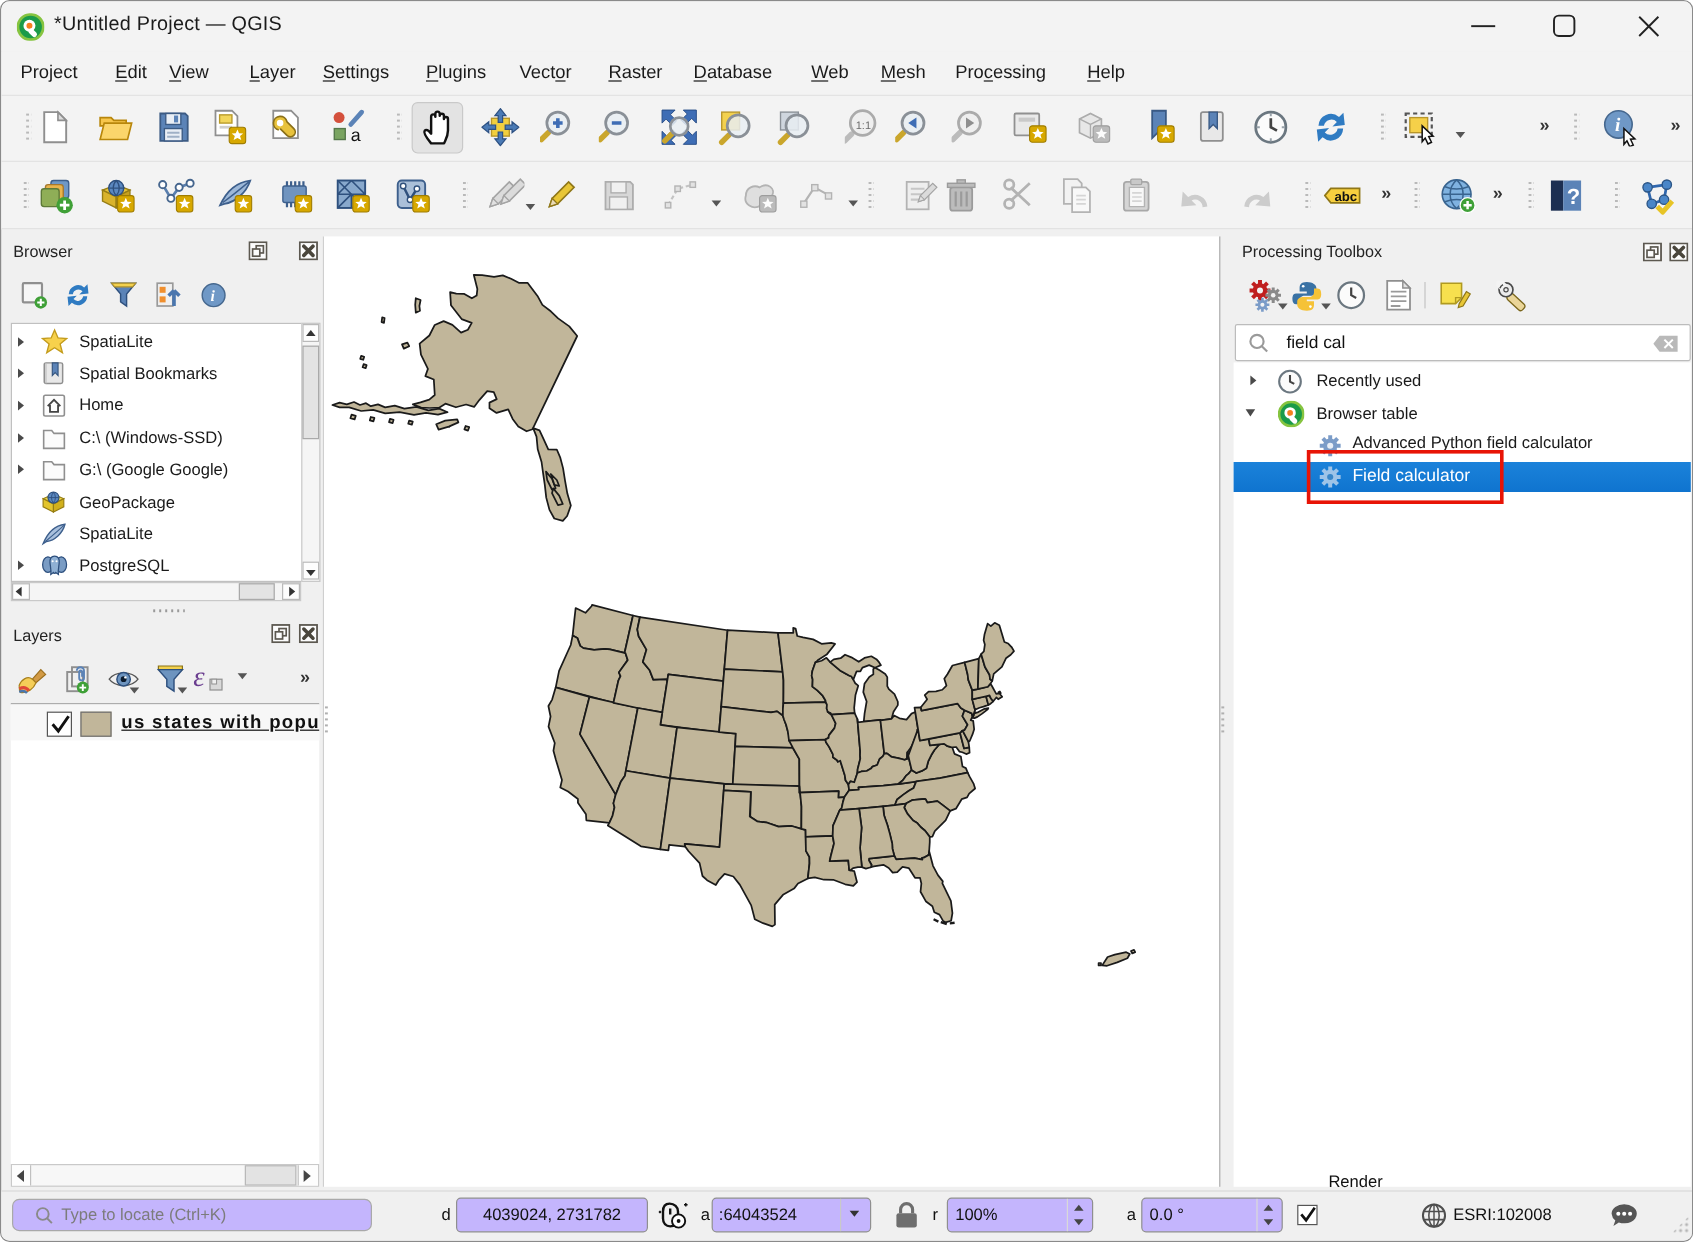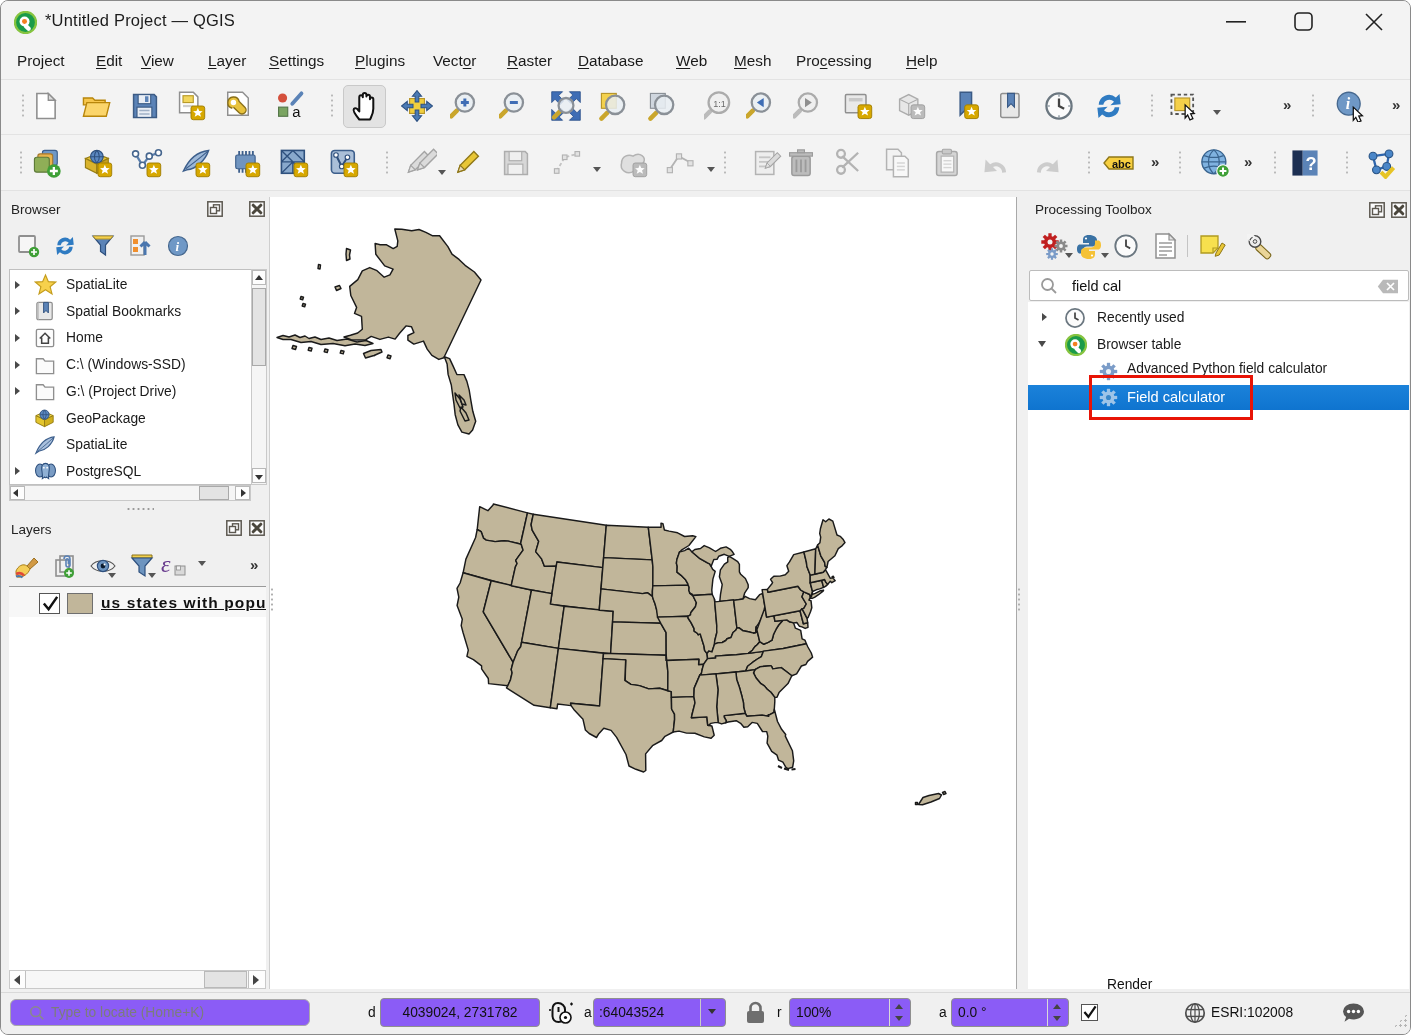--- a/index.html
+++ b/index.html
@@ -20,21 +20,21 @@
 .gray{filter:grayscale(1) opacity(0.72) brightness(1.0)}
 .ddarr{position:absolute;width:0;height:0;border-left:4.5px solid transparent;border-right:4.5px solid transparent;border-top:5.5px solid #555}
 .dtitle{position:absolute;font-size:13.5px;color:#232323}
 .dbtn{position:absolute;width:16px;height:16px}
 .white{position:absolute;background:#fff}
 .treetxt{position:absolute;font-size:13.8px;color:#1a1a1a;white-space:nowrap}
 .tarrow{position:absolute;width:0;height:0;border-top:4px solid transparent;border-bottom:4px solid transparent;border-left:5.5px solid #4a4a4a}
 .tarrowd{position:absolute;width:0;height:0;border-left:4.5px solid transparent;border-right:4.5px solid transparent;border-top:6px solid #4a4a4a}
 
 #status{position:absolute;left:0;top:991px;width:100%;height:42px;background:#f0f0f0;border-top:1px solid #d9d9d9}
-.sbox{position:absolute;background:#8b5cf6;border:1px solid #8f8f8f;border-radius:4px;font-size:13.8px;color:#111}
+.sbox{position:absolute;background:#c4b5fd;border:1px solid #8f8f8f;border-radius:4px;font-size:13.8px;color:#111}
 .slabel{position:absolute;font-size:13.8px;color:#111}
 </style></head><body>
 <div id="win">
 
 <div id="titlebar"></div>
 <svg class="abs" style="left:13px;top:10px" width="23" height="23" viewBox="0 0 24 24">
  <circle cx="12" cy="12" r="11" fill="#1b9b49"></circle>
  <circle cx="12" cy="12" r="11" fill="none" stroke="#86c440" stroke-width="2.4"></circle>
  <circle cx="11" cy="11" r="5.2" fill="#fff"></circle>
  <circle cx="11" cy="11" r="2.6" fill="#f4801f"></circle>
@@ -497,21 +497,21 @@
 <div class="treetxt" style="left:65px;top:329px">Home</div>
 <div class="tarrow" style="left:14px;top:360px"></div>
 <svg class="abs" style="left:33px;top:353px" width="23" height="23" viewBox="0 0 24 24">
       <path d="M2.5 5 h7 l2 2.5 h9 v13 h-18 z" fill="#fbfbfb" stroke="#8f8f8f" stroke-width="1.4"></path>
     </svg>
 <div class="treetxt" style="left:65px;top:356px">C:\ (Windows-SSD)</div>
 <div class="tarrow" style="left:14px;top:386px"></div>
 <svg class="abs" style="left:33px;top:379px" width="23" height="23" viewBox="0 0 24 24">
       <path d="M2.5 5 h7 l2 2.5 h9 v13 h-18 z" fill="#fbfbfb" stroke="#8f8f8f" stroke-width="1.4"></path>
     </svg>
-<div class="treetxt" style="left:65px;top:383px">G:\ (Project Drive)</div>
+<div class="treetxt" style="left:65px;top:383px">G:\ (Google Google)</div>
 <svg class="abs" style="left:33px;top:406px" width="23" height="23" viewBox="0 0 24 24">
       <path d="M2 9 L11 5 L20 9 L11 13.5 Z" fill="#f0d84a" stroke="#967d14"></path>
       <path d="M2 9 V16 L11 20.5 V13.5 Z" fill="#e3c52e" stroke="#967d14"></path>
       <path d="M20 9 V16 L11 20.5 V13.5 Z" fill="#d1b01c" stroke="#967d14"></path>
       <circle cx="11" cy="8" r="4.8" fill="#5b88c0" stroke="#2e507e"></circle>
       <path d="M6.5 8 h9 M11 3.4 a7 7 0 0 1 0 9.2 M11 3.4 a7 7 0 0 0 0 9.2" stroke="#2e507e" stroke-width="0.8" fill="none"></path>
     </svg>
 <div class="treetxt" style="left:65px;top:410px">GeoPackage</div>
 <svg class="abs" style="left:33px;top:433px" width="23" height="23" viewBox="0 0 24 24">
       <path d="M2 20 C6 10 13 4 21 3 C19 11 12 17 5 18 Z" fill="#a9c0dd" stroke="#3d5f8c" stroke-width="1.2"></path>
@@ -805,21 +805,21 @@
       <circle cx="14" cy="14" r="3.4" fill="#3a87c8"></circle>
     </svg>
 <div class="treetxt" style="left:1126px;top:388px;color:#fff;font-size:14.6px">Field calculator</div>
 <div class="abs" style="left:1088px;top:374px;width:164px;height:45px;border:3.2px solid #e81406"></div>
 <div id="status"></div>
 <div class="sbox" style="left:9px;top:998px;width:300px;height:27px;border-color:#a9a9a9;border-radius:6px"></div>
 <svg class="abs" style="left:28px;top:1004px" width="16" height="16" viewBox="0 0 18 18">
       <circle cx="7.5" cy="7.5" r="5.5" fill="none" stroke="#8a8a8a" stroke-width="1.8"></circle>
       <line x1="11.5" y1="11.5" x2="16" y2="16" stroke="#8a8a8a" stroke-width="1.8"></line>
     </svg>
-<div class="slabel" style="left:50px;top:1004px;color:#7c7c7c">Type to locate (Home+K)</div>
+<div class="slabel" style="left:50px;top:1004px;color:#7c7c7c">Type to locate (Ctrl+K)</div>
 <div class="slabel" style="left:367px;top:1004px">d</div>
 <div class="sbox" style="left:379px;top:997px;width:160px;height:29px;text-align:center;line-height:27px">4039024, 2731782</div>
 <svg class="abs" style="left:547px;top:999px" width="26" height="26" viewBox="0 0 26 26">
       <path d="M10 3 C6 3 4.5 6 4.5 9.5 v6 C4.5 19.5 7 22 10.5 22 S17 19.5 17 15.5 v-6 C17 6 14 3 10 3 Z" fill="none" stroke="#111" stroke-width="2"></path>
       <path d="M10.5 7 v5" stroke="#111" stroke-width="2"></path>
       <circle cx="17.5" cy="17.5" r="5.5" fill="#fff" stroke="#111" stroke-width="1.6"></circle>
       <circle cx="17.5" cy="17.5" r="1.6" fill="#111"></circle>
       <g stroke="#111" stroke-width="1.2">
         <line x1="22" y1="4" x2="25" y2="4"></line>
         <line x1="23.5" y1="2.5" x2="23.5" y2="5.5"></line>

